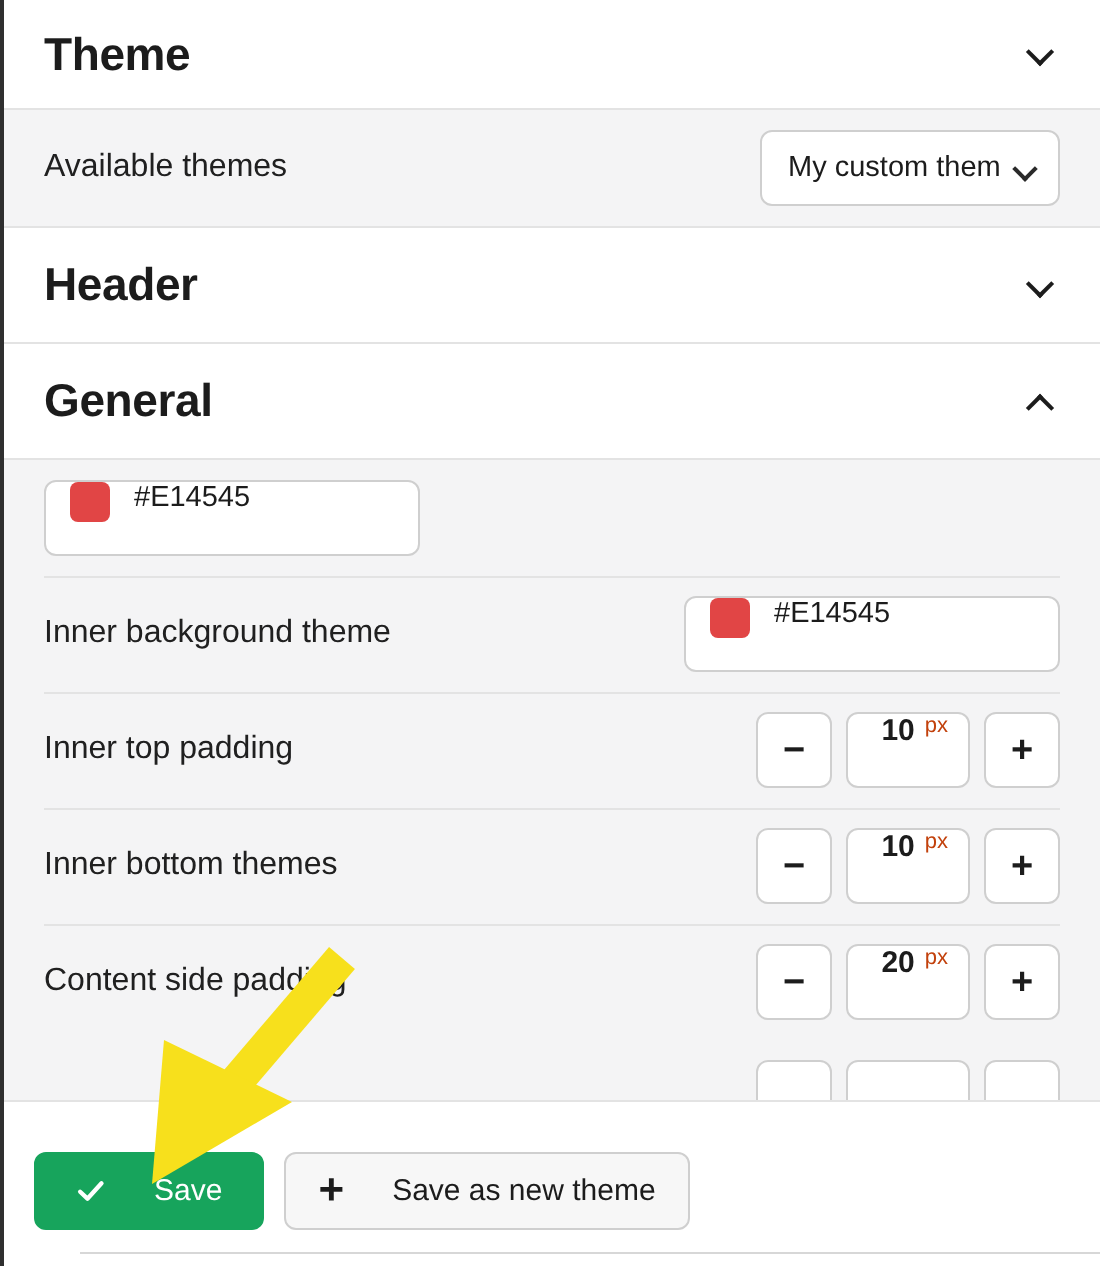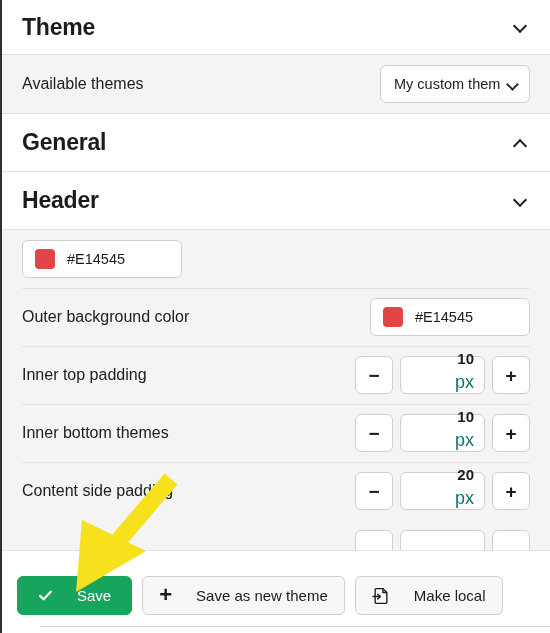--- a/index.html
+++ b/index.html
@@ -131,27 +131,26 @@
     width: 7px;
     height: 7px;
     border-right: 2px solid #2a2a2a;
     border-bottom: 2px solid #2a2a2a;
     transform: rotate(45deg);
   }
 
   
   .color-field {
     box-sizing: border-box;
-    width: 160px;
+    width: 188px;
     height: 38px;
     background: #ffffff;
     border: 1px solid #cfcfcf;
     border-radius: 6px;
     display: flex;
-    align-items: center;
     padding: 0 12px;
     gap: 12px;
   }
   .swatch {
     width: 20px;
     height: 20px;
     border-radius: 4px;
     flex: 0 0 auto;
   }
   .color-text {
@@ -175,40 +174,39 @@
     display: flex;
     align-items: center;
     justify-content: center;
     font-size: 19px;
     font-weight: bold;
     color: #1c1c1c;
     line-height: 1;
   }
   .step-value {
     box-sizing: border-box;
-    width: 85px;
+    width: 62px;
     height: 38px;
     background: #ffffff;
     border: 1px solid #cfcfcf;
     border-radius: 6px;
     display: flex;
-    align-items: flex-end;
+    align-items: flex-start;
     justify-content: flex-end;
     padding: 0 10px 0 8px;
     gap: 5px;
-    flex-direction: column;
   }
   .step-num {
     font-size: 15px;
     font-weight: bold;
     color: #1c1c1c;
   }
   .step-unit {
-    font-size: 18px;
-    color: #0f766e;
+    font-size: 11px;
+    color: #c2410c;
   }
 
   
   #partial-row {
     height: 30px;
     overflow: hidden;
   }
   #partial-row .setting-row { height: 58px; }
 
   
@@ -305,41 +303,41 @@
   <div class="settings-group">
     <div class="setting-row">
       <span class="setting-label">Available themes</span>
       <div class="select-box">
         <span class="select-value">My custom theme</span>
         <span class="chev-sm"></span>
       </div>
     </div>
   </div>
 
+  <div id="hdr-header" class="section-header">
+    <span class="title">Header</span>
+    <span class="chev down"></span>
+  </div>
+
   <div id="hdr-general" class="section-header">
     <span class="title">General</span>
     <span class="chev up"></span>
   </div>
 
-  <div id="hdr-header" class="section-header">
-    <span class="title">Header</span>
-    <span class="chev down"></span>
-  </div>
-
   <div class="settings-group">
 
     <div class="setting-row">
       <div class="color-field">
         <span class="swatch" id="sw-outer" style="background: rgb(225, 69, 69);"></span>
         <span class="color-text">#E14545</span>
       </div>
     </div>
 
     <div class="setting-row">
-      <span class="setting-label">Outer background color</span>
+      <span class="setting-label">Inner background theme</span>
       <div class="color-field">
         <span class="swatch" id="sw-inner" style="background: rgb(225, 69, 69);"></span>
         <span class="color-text">#E14545</span>
       </div>
     </div>
 
     <div class="setting-row">
       <span class="setting-label">Inner top padding</span>
       <div class="stepper">
         <div class="step-btn">−</div>
@@ -399,31 +397,20 @@
         </svg>
       </span>
       <span>Save</span>
     </div>
 
     <div class="btn btn-default">
       <span class="ico plus-glyph">+</span>
       <span>Save as new theme</span>
     </div>
 
-    <div class="btn btn-default">
-      <span class="ico">
-        <svg width="18" height="18" viewBox="0 0 20 20" aria-hidden="true">
-          <path d="M12.2 1.8 H4.4 a0.9 0.9 0 0 0 -0.9 0.9 V17.3 a0.9 0.9 0 0 0 0.9 0.9 H15.6 a0.9 0.9 0 0 0 0.9 -0.9 V6.1 Z" fill="none" stroke="#1c1c1c" stroke-width="1.5" stroke-linejoin="round"></path>
-          <path d="M12.2 1.8 V6.1 H16.5" fill="none" stroke="#1c1c1c" stroke-width="1.5" stroke-linejoin="round"></path>
-          <path d="M1.2 10.6 H9.0" fill="none" stroke="#1c1c1c" stroke-width="1.6" stroke-linecap="round"></path>
-          <path d="M6.4 8.0 L9.2 10.6 L6.4 13.2" fill="none" stroke="#1c1c1c" stroke-width="1.6" stroke-linecap="round" stroke-linejoin="round"></path>
-        </svg>
-      </span>
-      <span>Make local</span>
-    </div>
   </div>
 
   <div id="bottom-line"></div>
 </div>
 
 <svg id="arrow-annotation" viewBox="0 0 550 633">
   <g id="arrow-group">
     <path d="M171 479 L95 568" stroke="#F7E01C" stroke-width="17" stroke-linecap="butt" fill="none"></path>
     <path d="M76 592 L82 520 L146 551 Z" fill="#F7E01C"></path>
   </g>

